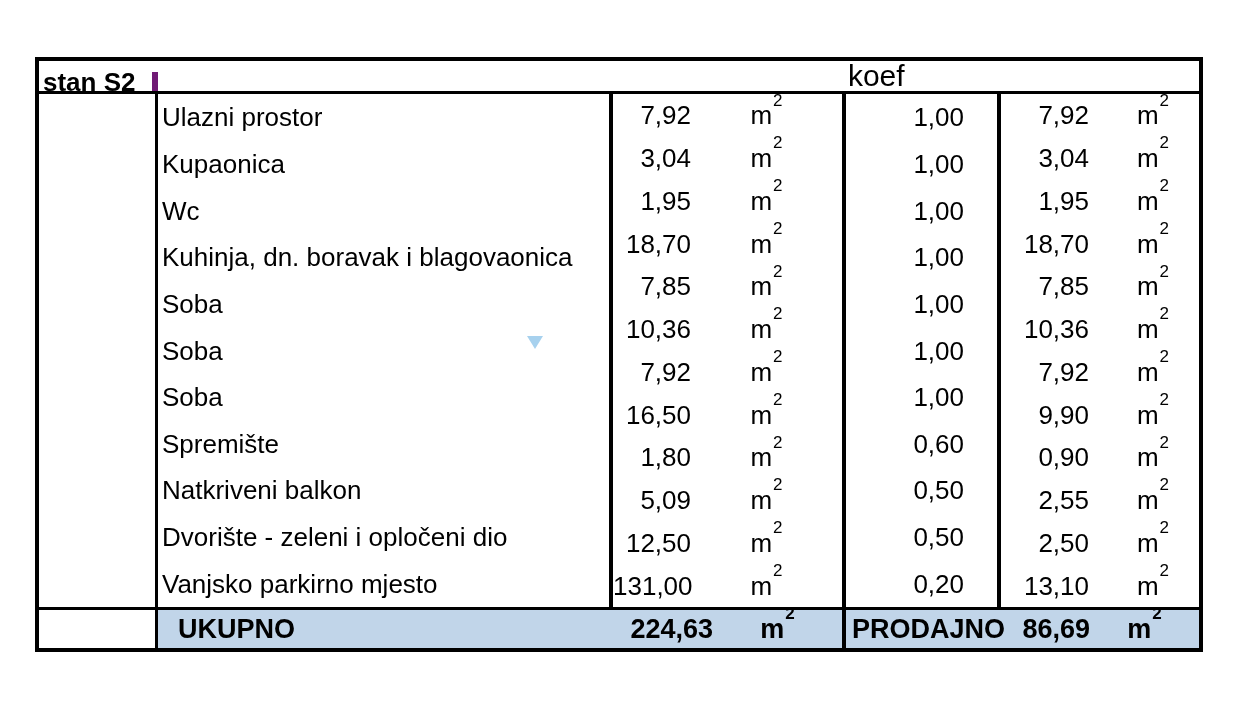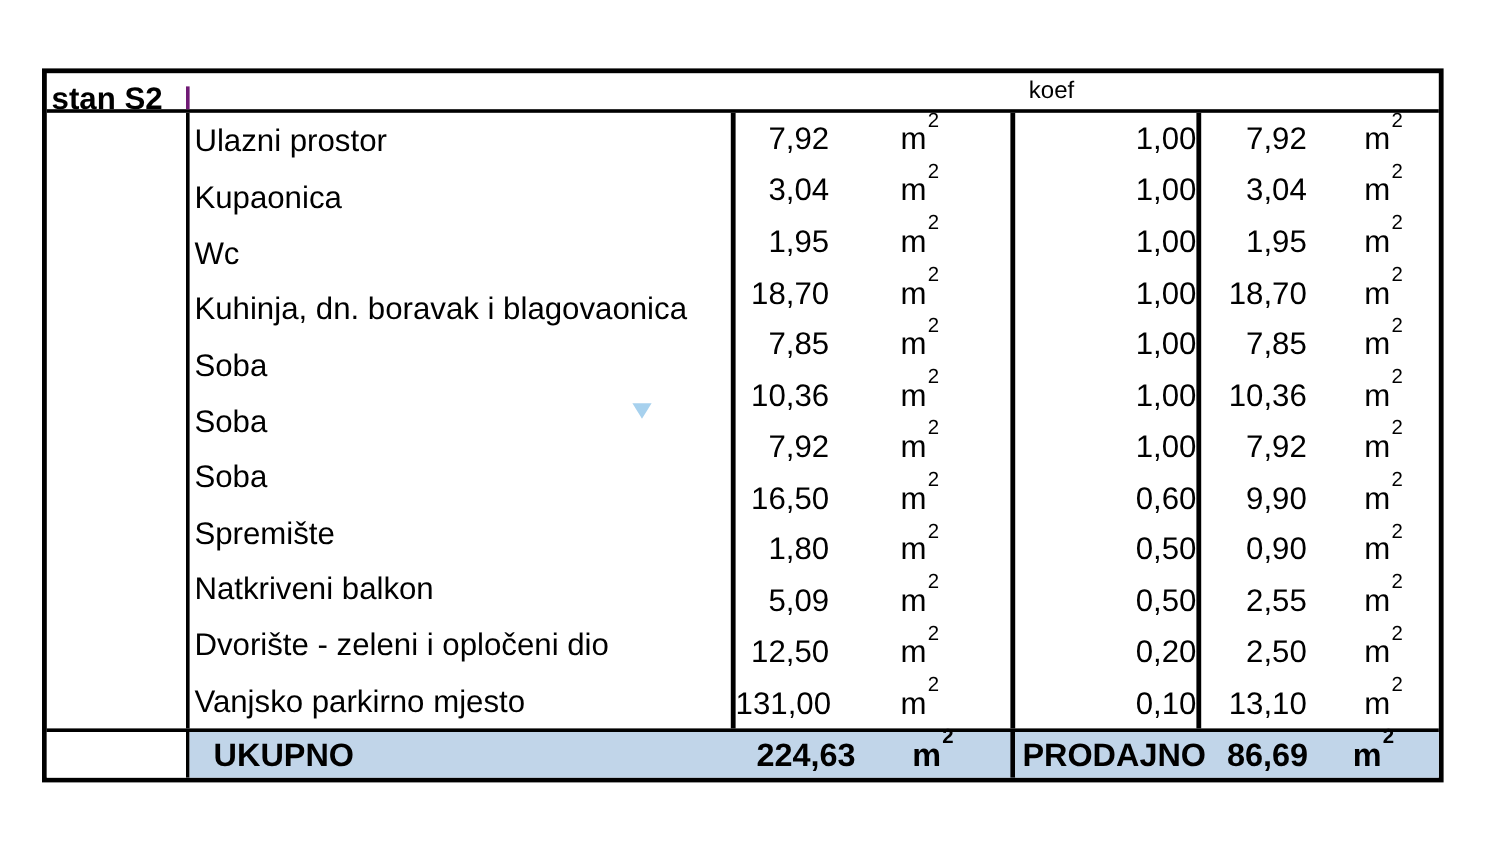--- a/index.html
+++ b/index.html
@@ -12,38 +12,38 @@
     position: absolute; left: 35px; top: 57px;
     width: 1168px; height: 595px;
     border: 4px solid #000;
     display: flex; flex-direction: column;
     background: #fff;
   }
 
   
   .thead { height: 33px; flex: none; display: flex; border-bottom: 3px solid #000; }
   .cell-stan {
-    width: 119px; flex: none; border-right: 3px solid #701a75;
+    width: 119px; flex: none; border-right: 6px solid #701a75;
     display: flex; align-items: center; padding-left: 4px;
     font-weight: bold; font-size: 26px; line-height: 1; margin-top: 11px;
   }
-  .cell-koef { flex: 1; position: relative; font-size: 20px; line-height: 1; }
+  .cell-koef { flex: 1; position: relative; font-size: 30px; line-height: 1; }
   .koef-text { position: absolute; left: 69%; top: 50%; transform: translate(-50%, -50%); }
 
   
   .tbody { flex: 1; display: flex; min-height: 0; }
   .col { display: flex; flex-direction: column; min-height: 0; }
   .col > div { flex: 1; display: flex; align-items: center; font-size: 26px; line-height: 1; }
 
   .col-spacer  { width: 119px; flex: none; border-right: 3px solid #000; }
   .col-names   { width: 455px; flex: none; border-right: 4px solid #000; }
   .col-names > div { padding-left: 4px; }
   .col-area    { width: 233px; flex: none; border-right: 4px solid #000; }
   .col-koef    { width: 155px; flex: none; border-right: 4px solid #000; }
-  .col-koef > div { justify-content: flex-end; }
+  .col-koef > div { justify-content: flex-end; padding-right: 33px; }
   .col-result  { flex: 1; }
 
   .num  { display: inline-block; text-align: right; }
   .col-area .num   { width: 78px; }
   .col-result .num { width: 88px; }
   .unit-box { flex: 1; text-align: center; }
   .col-result .unit-box { padding-left: 18px; }
   sup.sq { font-size: 17px; position: relative; top: -9px; margin-left: 1px; line-height: 0; }
 
   
@@ -158,21 +158,20 @@
           <div>1,00</div>
           <div>1,00</div>
           <div>1,00</div>
           <div>1,00</div>
           <div>1,00</div>
           <div>1,00</div>
           <div>0,60</div>
           <div>0,50</div>
           <div>0,50</div>
           <div>0,20</div>
-          <div>0,10</div>
         </div>
       <div class="col col-result" id="col-result">
           <div>
             <span class="num">7,92</span>
             <span class="unit-box"><span>m</span><sup class="sq">2</sup></span>
           </div>
           <div>
             <span class="num">3,04</span>
             <span class="unit-box"><span>m</span><sup class="sq">2</sup></span>
           </div>

